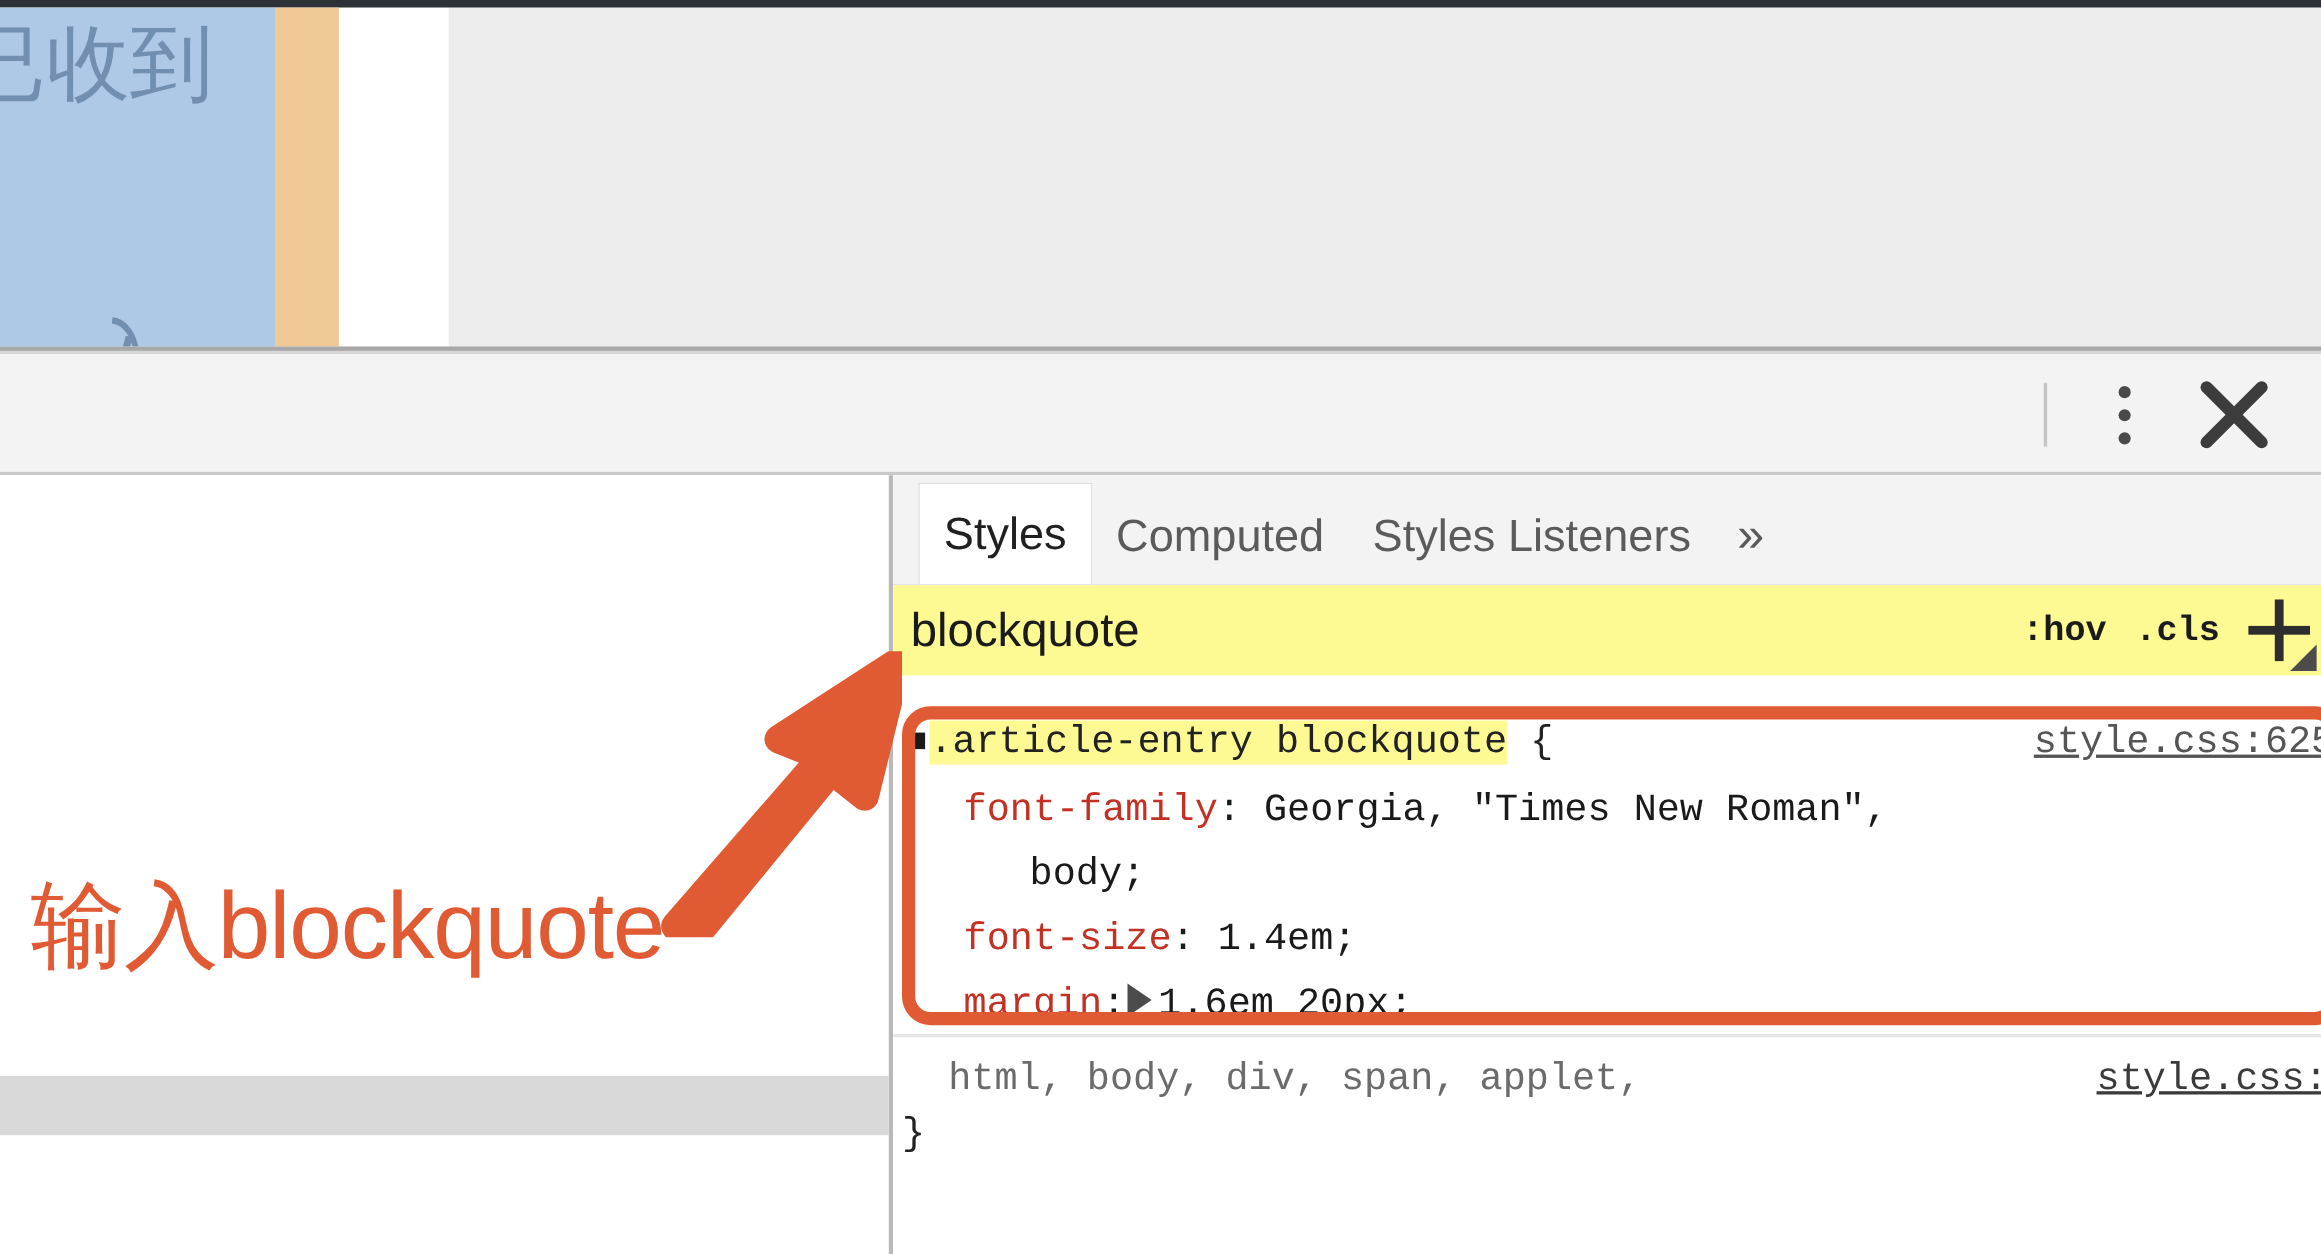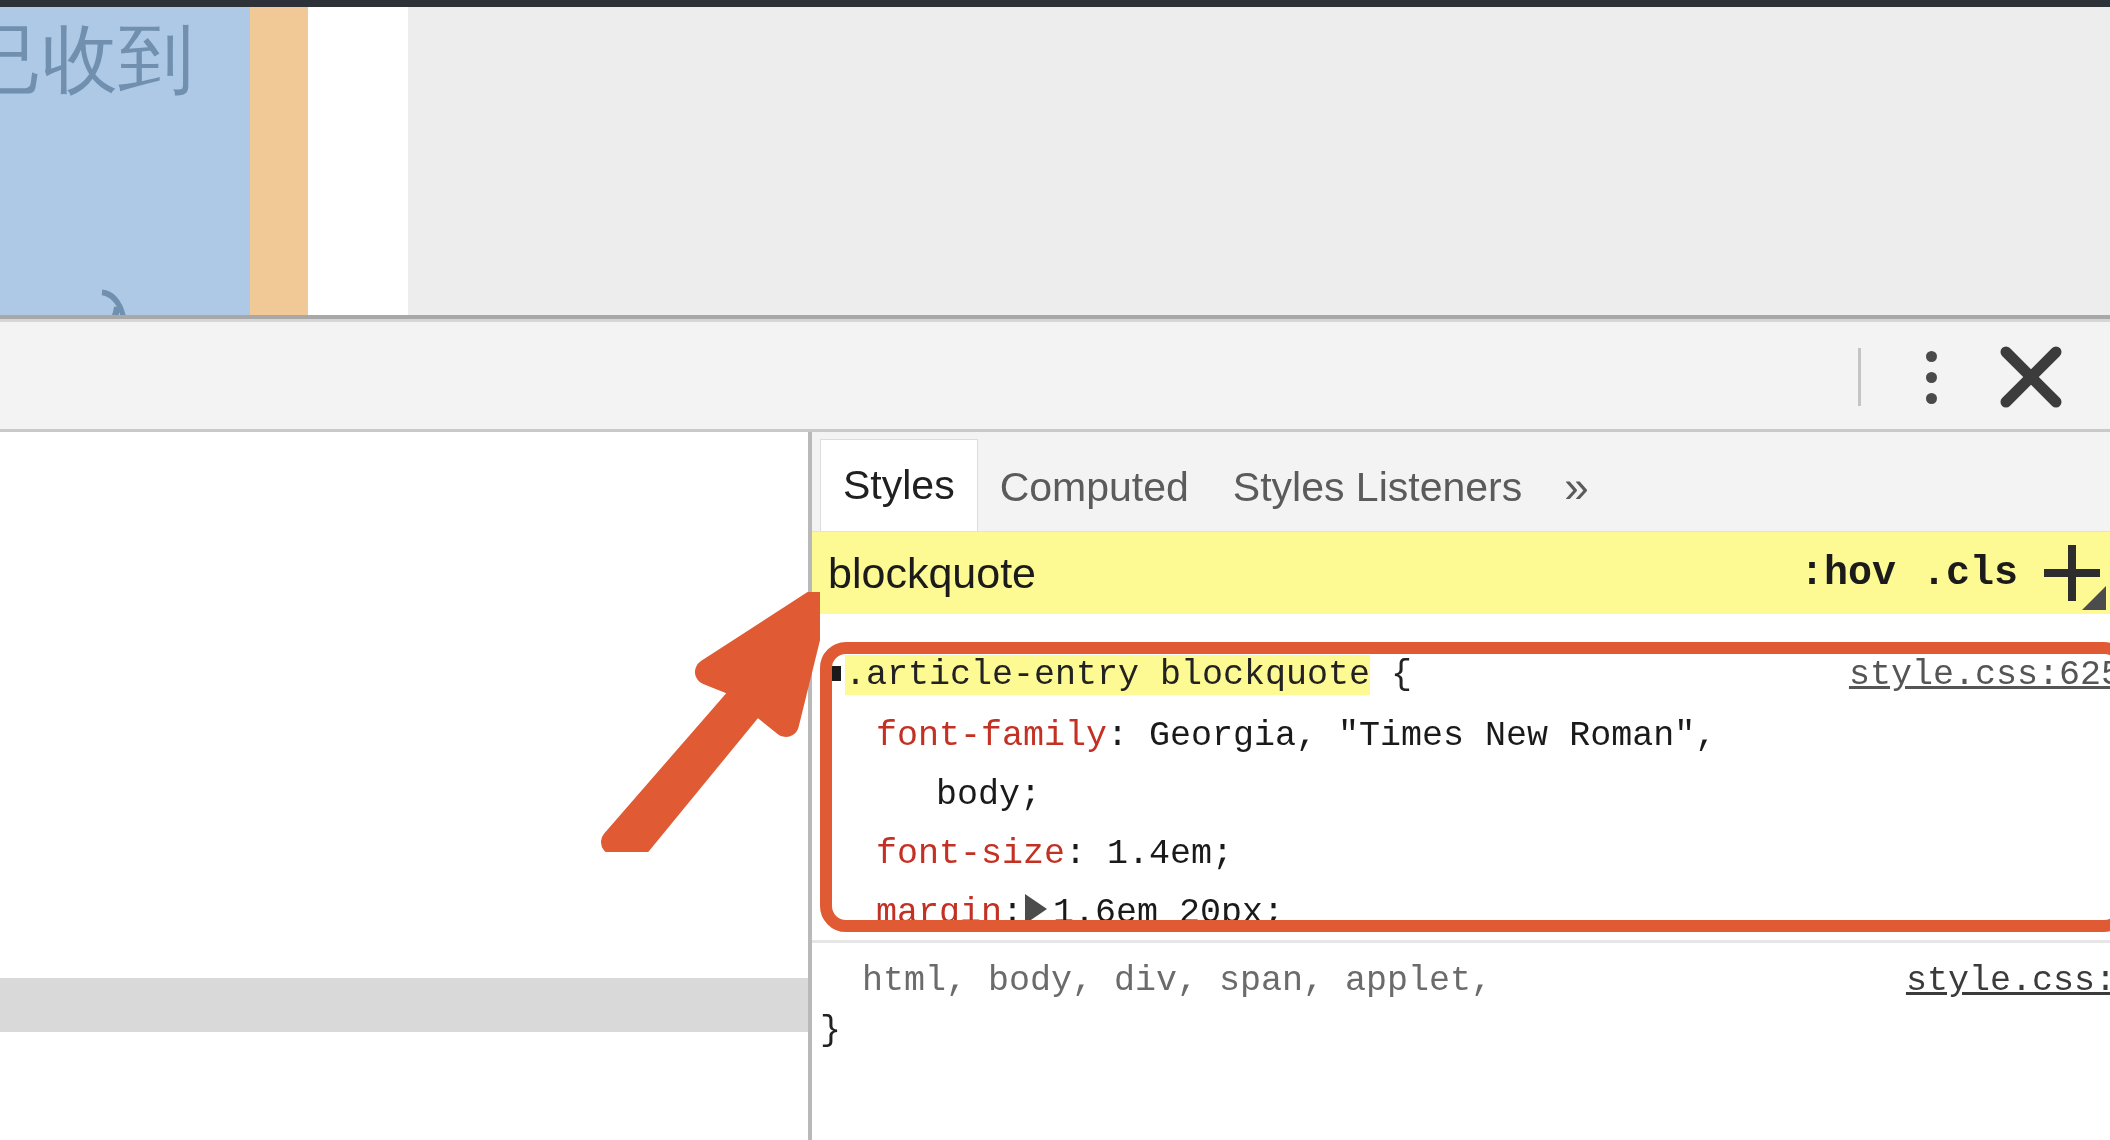--- a/index.html
+++ b/index.html
@@ -102,21 +102,21 @@
     position: absolute; left: 812px; top: 0; width: 1298px; height: 708px;
     background: #ffffff;
     overflow: hidden;
   }
 
   
   .tabstrip {
     position: relative; height: 100px; background: #f3f3f3;
     border-bottom: 1px solid #e2e2e2;
     display: flex; align-items: flex-end;
-    padding-left: 8px;
+    padding-left: 23px;
   }
   .tab {
     height: 88px; display: flex; align-items: center;
     padding: 0 22px;
     font-size: 41px; color: #5b5b5b;
     white-space: nowrap;
   }
   .tab.active {
     background: #ffffff;
     color: #202020;
@@ -141,21 +141,21 @@
   .yellow-bar .sel {
     font-size: 43px; color: #1b1b1b;
     font-family: "Liberation Sans", sans-serif;
   }
   .yellow-bar .right-group {
     position: absolute; right: 10px; top: 0; height: 82px;
     display: flex; align-items: center; gap: 26px;
   }
   .yellow-bar .pseudo {
     font-family: "Liberation Mono", monospace;
-    font-size: 40px; font-weight: bold; color: #1b1b1b;
+    font-size: 32px; font-weight: bold; color: #1b1b1b;
   }
   .plus-btn {
     width: 56px; height: 56px; position: relative;
   }
   .plus-btn::before, .plus-btn::after {
     content: ""; position: absolute; background: #2d2d2d;
   }
   .plus-btn::before { left: 0; top: 24px; width: 56px; height: 8px; }
   .plus-btn::after  { top: 0; left: 24px; height: 56px; width: 8px; }
   .resize-tri {
@@ -341,14 +341,15 @@
         </div>
       </div>
 
     </div>
   </div>
 
   <svg class="annot-arrow" width="240" height="260" viewBox="0 0 240 260" aria-hidden="true">
     <path d="M34 250 L168 96 L128 80 L236 10 L206 132 L176 108 L58 252 Z" fill="#e05a33" stroke="#e05a33" stroke-width="26" stroke-linejoin="round" stroke-linecap="round"></path>
   </svg>
 
+  <div class="annot-text">输入blockquote</div>
 
 </div>
 
 </body></html>

